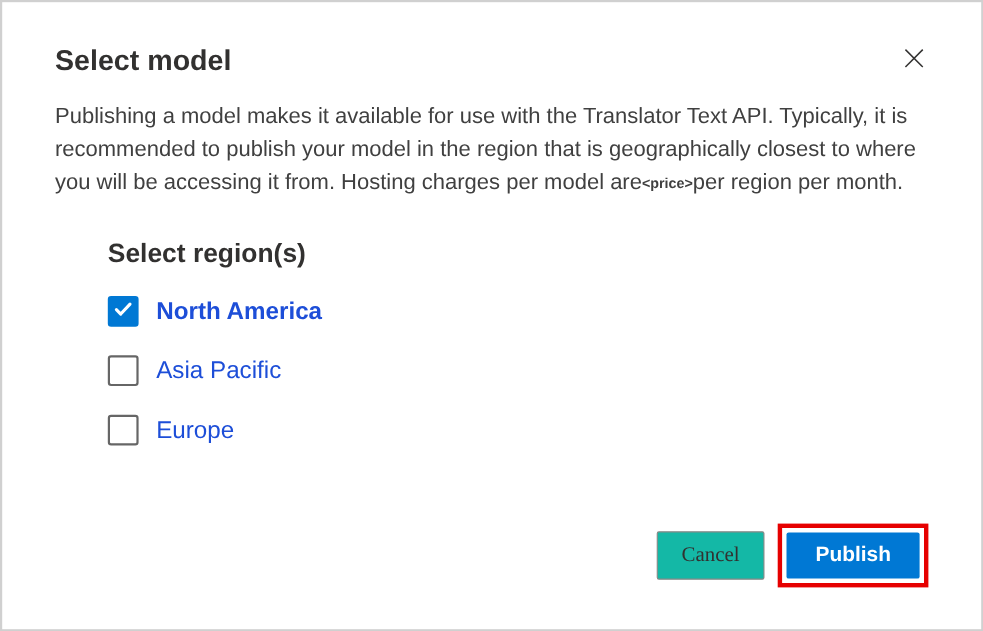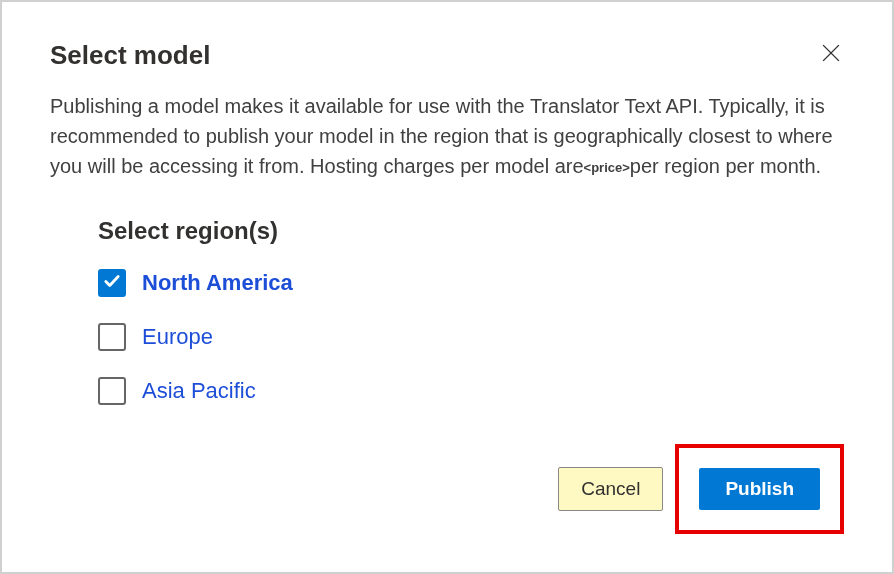--- a/index.html
+++ b/index.html
@@ -105,27 +105,28 @@
       align-items: center;
     }
     .btn {
       font-size: 19px;
       padding: 10px 22px;
       border-radius: 2px;
       cursor: pointer;
       font-family: inherit;
     }
     .btn-cancel {
-      background: #fef9c3;
+      background: #14b8a6;
       border: 1px solid #8a8886;
       color: #323130;
+      font-family: Liberation Serif, serif;
     }
     .btn-publish-wrap {
       border: 4px solid #e60000;
-      padding: 20px;
+      padding: 4px;
       text-decoration: underline;
     }
     .btn-publish {
       background: #0078d4;
       border: none;
       color: #fff;
       font-weight: 600;
       padding: 10px 26px;
     }
   </style>
@@ -158,26 +159,26 @@
           <svg viewBox="0 0 16 16" fill="none" stroke="#fff" stroke-width="2.5" stroke-linecap="round" stroke-linejoin="round">
             <polyline points="2.5,8.5 6,12 13.5,4"></polyline>
           </svg>
         </span>
       </div>
       <span class="checkbox-label bold">North America</span>
     </div>
 
     <div class="checkbox-row">
       <div class="checkbox"></div>
-      <span class="checkbox-label">Europe</span>
+      <span class="checkbox-label">Asia Pacific</span>
     </div>
 
     <div class="checkbox-row">
       <div class="checkbox"></div>
-      <span class="checkbox-label">Asia Pacific</span>
+      <span class="checkbox-label">Europe</span>
     </div>
   </div>
 
   <div class="actions">
     <button class="btn btn-cancel">Cancel</button>
     <div class="btn-publish-wrap">
       <button class="btn btn-publish">Publish</button>
     </div>
   </div>
 </div>

